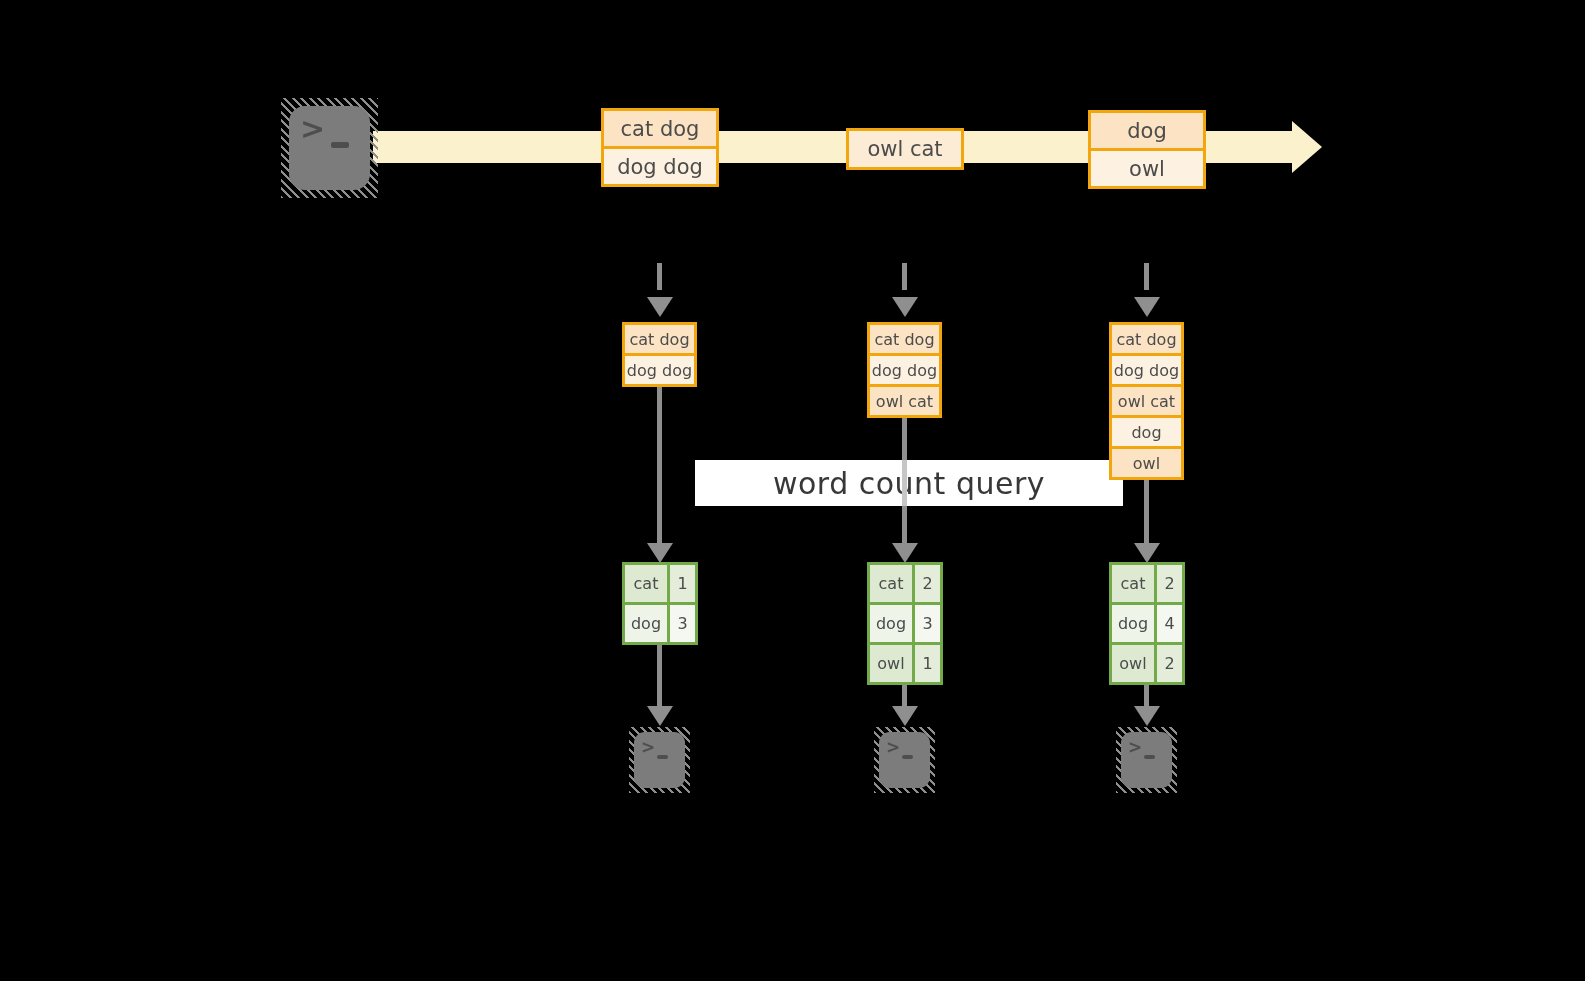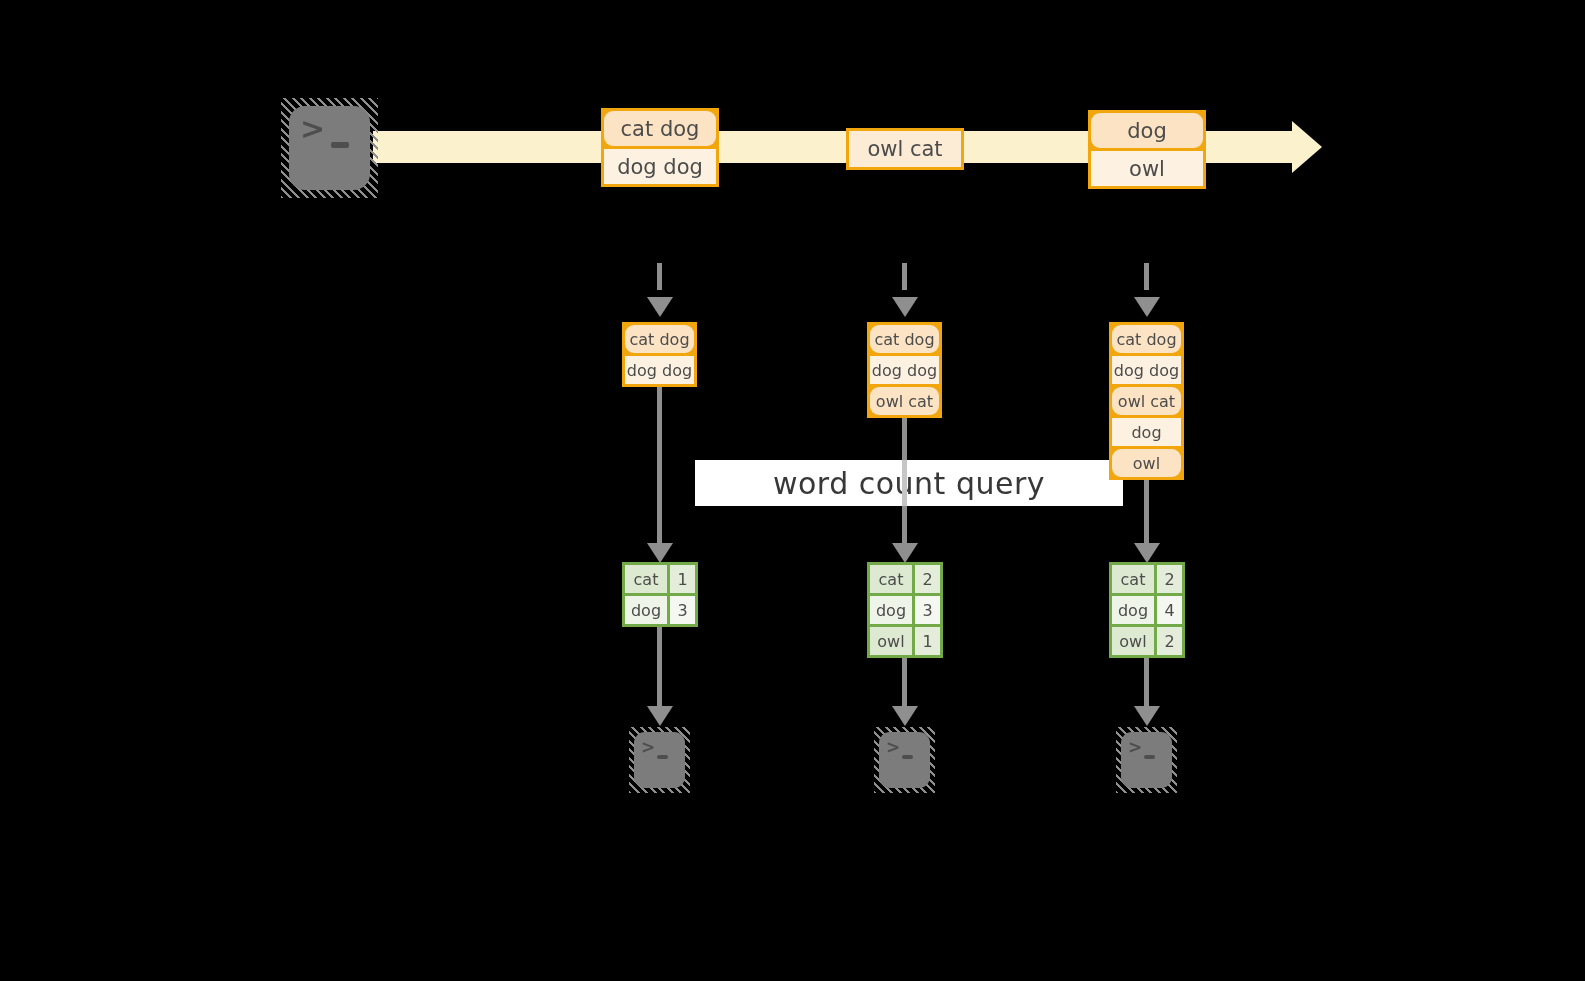--- a/index.html
+++ b/index.html
@@ -21,26 +21,26 @@
   .big .term-gt{left:11px;top:8px;font-size:30px;}
   .big .term-bar{left:42px;top:36px;width:18px;height:6px;}
   .small .term-gt{left:7px;top:7px;font-size:17px;}
   .small .term-bar{left:23px;top:23px;width:11px;height:4px;}
   
   .obox{position:absolute;border:3px solid #f2a60d;background:#f2a60d;display:flex;flex-direction:column;gap:3px;z-index:3;}
   .obox.onband{z-index:2;}
   .orow{display:flex;align-items:center;justify-content:center;white-space:nowrap;}
   .orow.big{height:35px;width:112px;font-size:21px;}
   .orow.sm{height:28px;width:69px;font-size:16px;}
-  .fill-peach{background:#fbe3c3;border-radius:9px;}
+  .fill-peach{background:#fbe3c3;}
   .fill-cream{background:#fdf2e1;}
   .fill-mid{background:#fcecd6;}
   
   .gtable{position:absolute;border:3px solid #72aa49;background:#72aa49;display:flex;flex-direction:column;gap:3px;z-index:3;}
-  .grow{display:flex;gap:3px;height:28px;}
+  .grow{display:flex;gap:3px;height:37px;}
   .gcell{display:flex;align-items:center;justify-content:center;font-size:16px;}
   .glabel{width:42px;}
   .gvalue{width:25px;}
   .g1a{background:#dde9d1;}  .g1b{background:#e4edd9;}
   .g2a{background:#eff4e9;}  .g2b{background:#f4f8f0;}
   
   .vline{position:absolute;width:5px;background:#8f8f8f;z-index:0;}
   .vdash{position:absolute;width:5px;background:#8f8f8f;z-index:0;}
   .ahead{position:absolute;width:0;height:0;border-left:13px solid transparent;border-right:13px solid transparent;border-top:20px solid #8f8f8f;z-index:0;}
   

